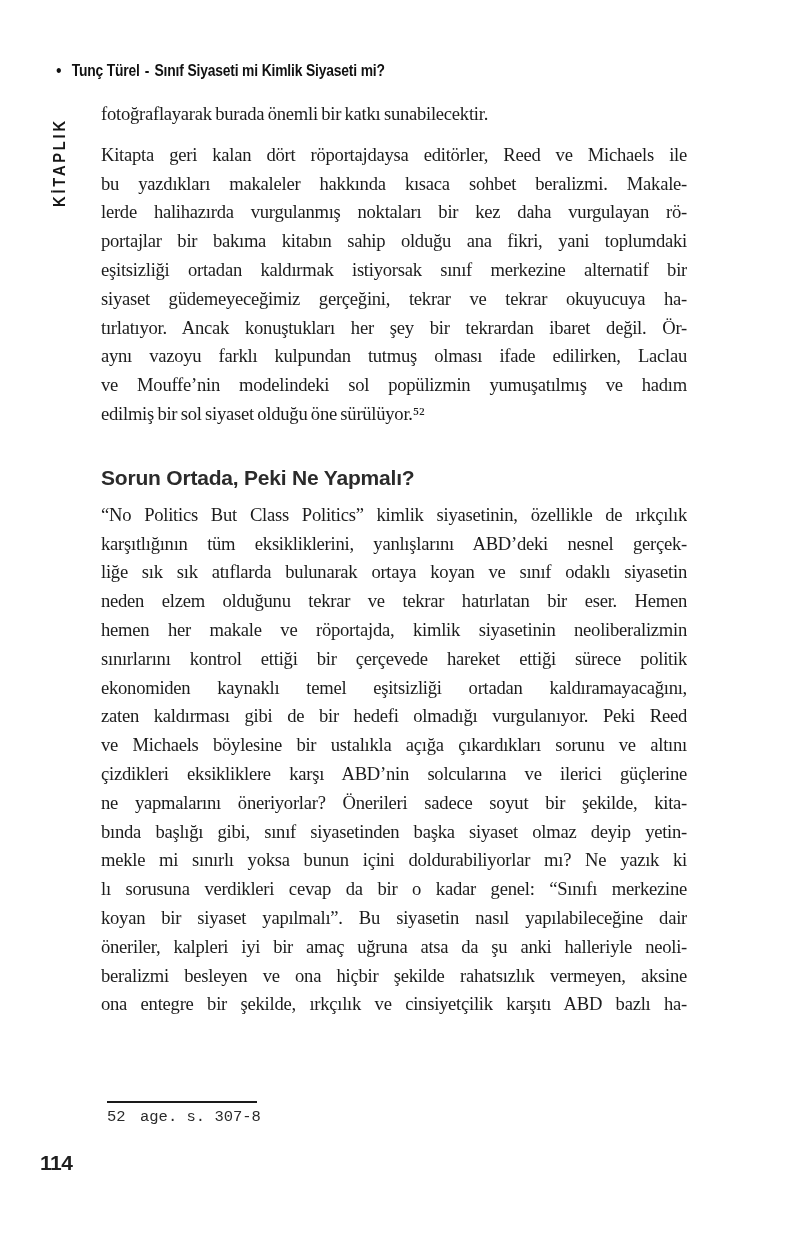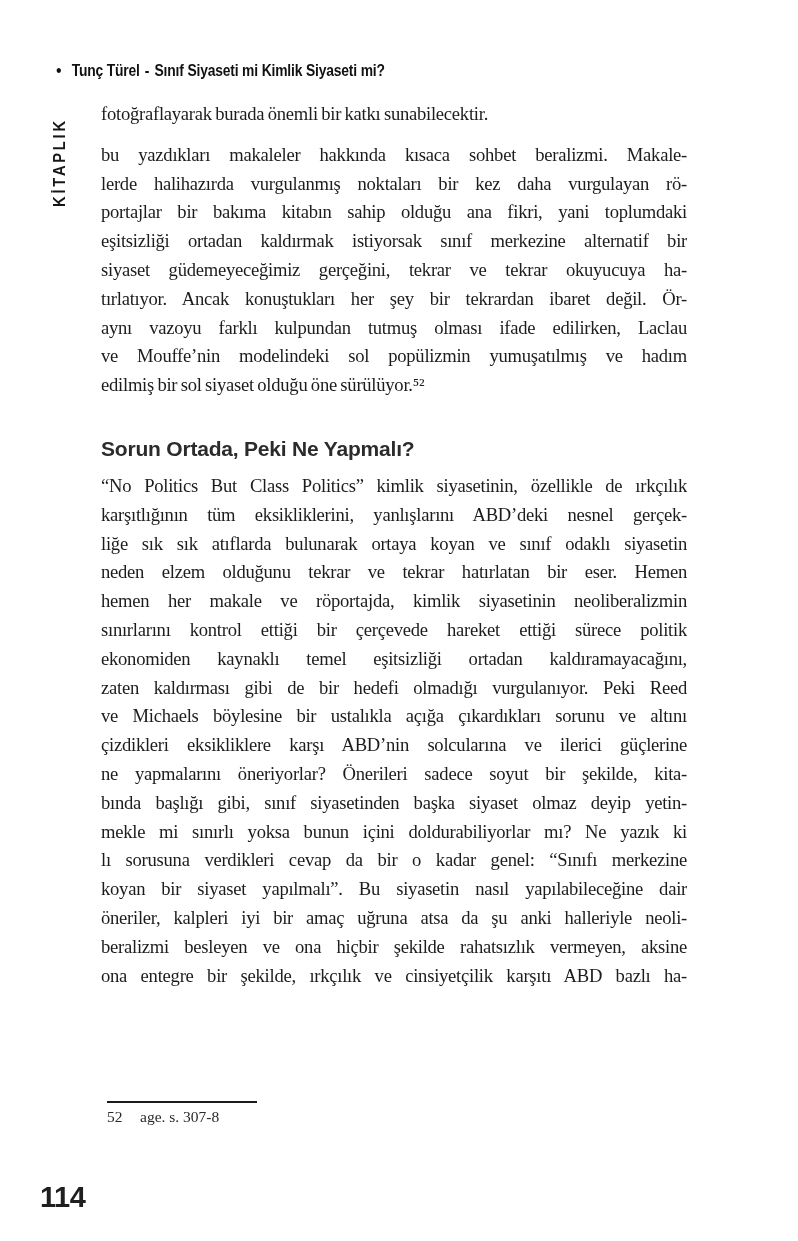--- a/index.html
+++ b/index.html
@@ -93,38 +93,37 @@
     position: absolute;
     left: 107px;
     top: 1101px;
     width: 150px;
     border-top: 2px solid #1a1a1a;
   }
   .footnote {
     position: absolute;
     left: 107px;
     top: 1108px;
-    font-family: Liberation Serif, serif;
+    font-family: Liberation Mono, monospace;
     font-size: 15.5px;
     color: #2a2a2a;
     display: flex;
   }
   .footnote .fn-number { width: 33px; }
 
   
   .page-number {
     position: absolute;
     left: 40px;
     top: 1151px;
     font-family: "Liberation Sans", sans-serif;
     font-weight: 700;
-    font-size: 29px;
+    font-size: 21px;
     letter-spacing: -0.5px;
     color: #1f1f1f;
-    margin-top: 30px;
   }
 </style>
 </head>
 <body>
 
 <div class="page">
 
   <div class="running-header">
     <span class="bullet">•</span>
     <span class="author">Tunç Türel</span>
@@ -132,20 +131,21 @@
     <span class="book-title">Sınıf Siyaseti mi Kimlik Siyaseti mi?</span>
   </div>
 
   <div class="vertical-label">KİTAPLIK</div>
 
   <div class="content">
     <div class="para para-1">
         <div class="line last">fotoğraflayarak burada önemli bir katkı sunabilecektir.</div>
       </div>
     <div class="para para-2">
+        <div class="line">Kitapta geri kalan dört röportajdaysa editörler, Reed ve Michaels ile</div>
         <div class="line">bu yazdıkları makaleler hakkında kısaca sohbet beralizmi. Makale-</div>
         <div class="line">lerde halihazırda vurgulanmış noktaları bir kez daha vurgulayan rö-</div>
         <div class="line">portajlar bir bakıma kitabın sahip olduğu ana fikri, yani toplumdaki</div>
         <div class="line">eşitsizliği ortadan kaldırmak istiyorsak sınıf merkezine alternatif bir</div>
         <div class="line">siyaset güdemeyeceğimiz gerçeğini, tekrar ve tekrar okuyucuya ha-</div>
         <div class="line">tırlatıyor. Ancak konuştukları her şey bir tekrardan ibaret değil. Ör-</div>
         <div class="line">aynı vazoyu farklı kulpundan tutmuş olması ifade edilirken, Laclau</div>
         <div class="line">ve Mouffe’nin modelindeki sol popülizmin yumuşatılmış ve hadım</div>
         <div class="line last">edilmiş bir sol siyaset olduğu öne sürülüyor.⁵²</div>
       </div>

